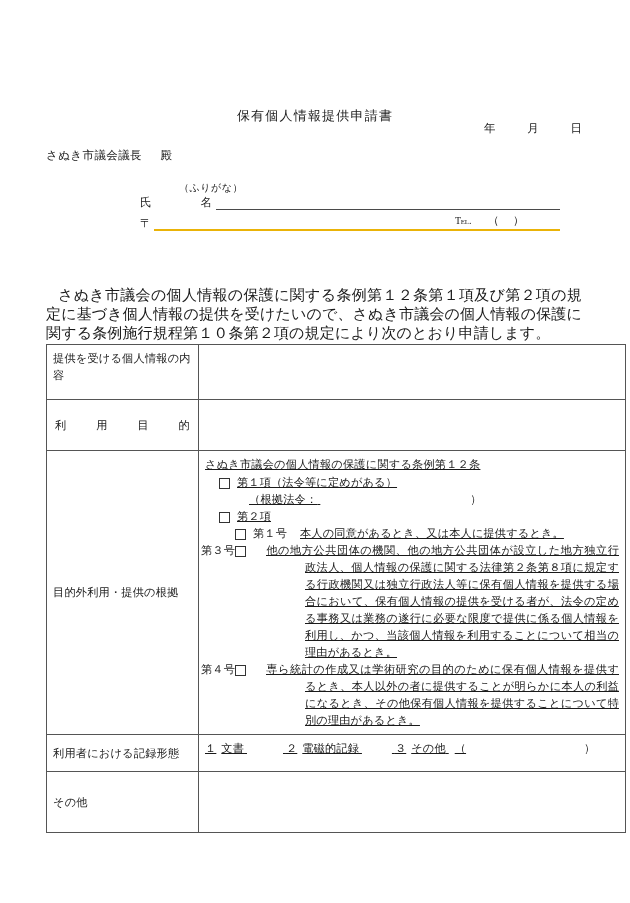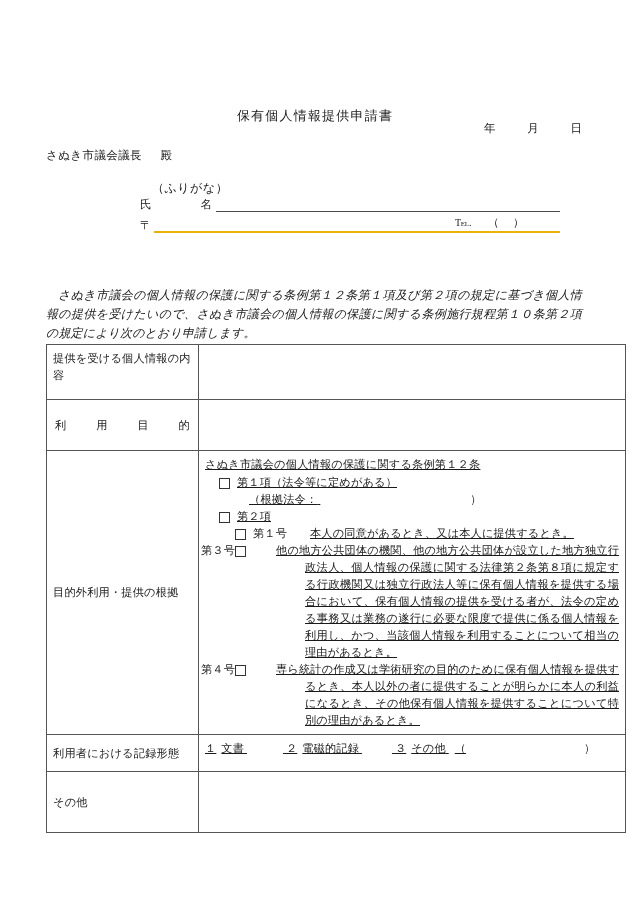--- a/index.html
+++ b/index.html
@@ -61,22 +61,22 @@
 
   
   .applicant {
     position: absolute;
     left: 140px;
     top: 182px;
     width: 420px;
     font-size: 11.5px;
   }
   .furigana {
-    font-size: 12px;
-    margin-left: 12px;
+    font-size: 10px;
+    margin-left: 39px;
     letter-spacing: 0.5px;
     line-height: 1.1;
   }
   .name-row {
     display: flex;
     align-items: flex-end;
     margin-top: 1px;
   }
   .name-label {
     width: 72px;
@@ -124,26 +124,25 @@
     letter-spacing: -0.2px;
   }
   .tel-paren { display: inline-block; margin-left: 14px; letter-spacing: 14px; }
 
   
   .body-text {
     position: absolute;
     left: 46px;
     top: 286px;
     width: 536px;
-    font-size: 12px;
+    font-size: 15px;
     line-height: 19px;
     text-align: justify;
     text-indent: 12px;
     letter-spacing: 0.15px;
-    font-style: italic;
   }
 
   
   table.form-table {
     position: absolute;
     left: 46px;
     top: 344px;
     width: 580px;
     border-collapse: collapse;
     table-layout: fixed;
@@ -200,21 +199,21 @@
     margin-right: 7px;
     background: #fff;
   }
   .chk-text {
     flex: 1 1 auto;
     text-align: justify;
     line-height: 17px;
   }
   .chk-text .item-no {
     display: inline-block;
-    margin-right: 23px;
+    margin-right: 13px;
   }
   .hang {
     display: block;
     padding-left: 52px;
     text-indent: -52px;
     text-align: justify;
   }
   .basis-law {
     margin-left: 44px;
     letter-spacing: 0.2px;

